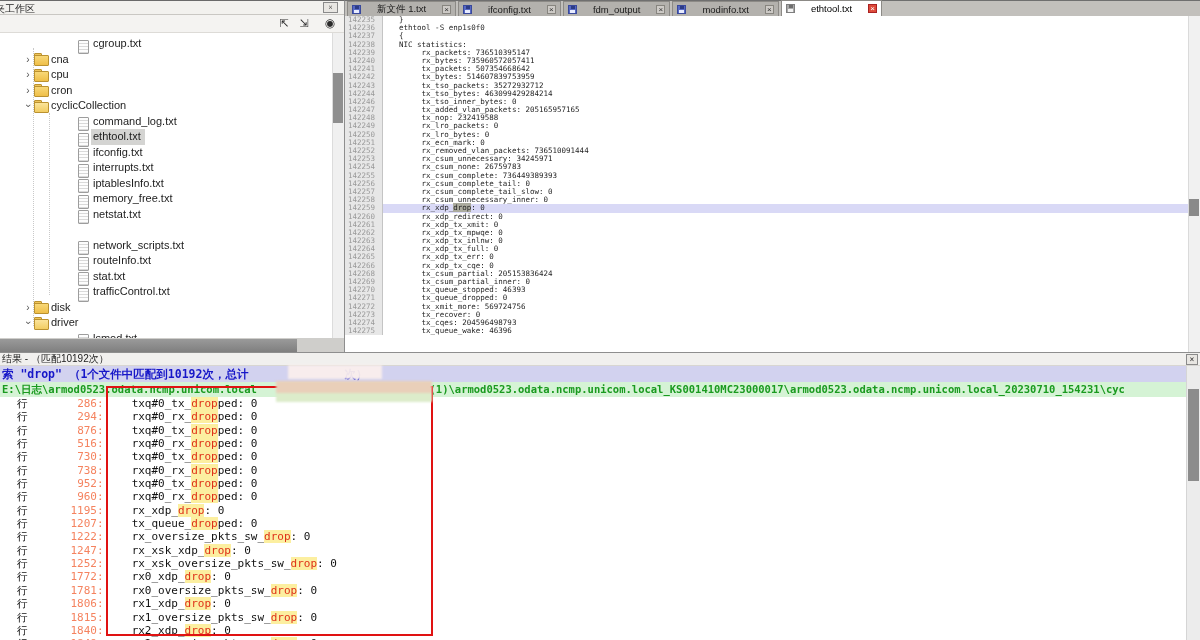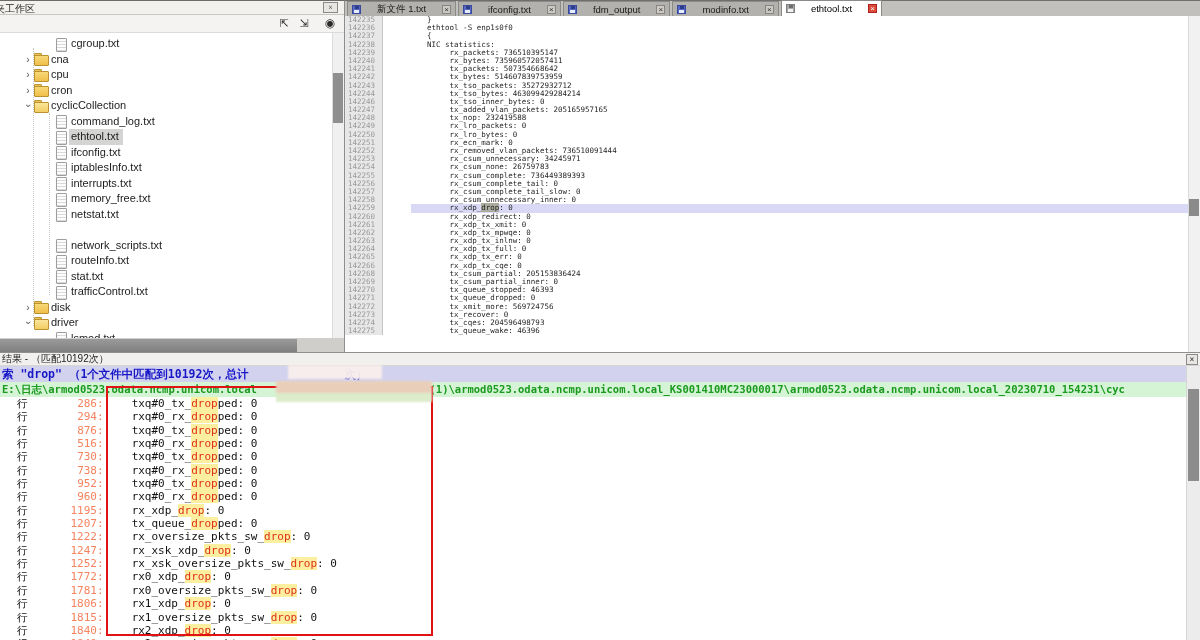--- a/index.html
+++ b/index.html
@@ -18,21 +18,21 @@
   .lp-tool{top:1px;width:16px;height:15px;font-size:11px;line-height:15px;text-align:center;color:#2a2a2a;}
   #tool-expand{left:276px;}
   #tool-collapse{left:296px;}
   #tool-locate{left:322px;font-size:12px;}
   #tree{left:0;top:32px;width:332px;height:305px;overflow:hidden;padding-top:3px;}
   .tree-guide{width:0;border-left:1px dotted #c9c9c9;}
   #guide1{left:33px;top:47px;height:278px;}
   #guide2{left:49px;top:112px;height:182px;}
   .tree-item{height:15.5px;line-height:15.5px;font-size:11px;color:#1c1c1c;display:flex;align-items:center;position:relative;}
   .tree-item.lv1{padding-left:22px;}
-  .tree-item.lv2{padding-left:48px;}
+  .tree-item.lv2{padding-left:70px;align-items:flex-end;}
   .chev{width:12px;font-size:10px;color:#555;display:inline-block;text-align:center;flex:0 0 12px;}
   .tree-item.file .chev{visibility:hidden;flex:0 0 6px;width:6px;}
   .tree-item.open .chev{transform:rotate(90deg);}
   .ticon{display:inline-block;flex:0 0 15px;position:relative;height:12px;}
   .folder .ticon::after{content:"";position:absolute;left:0;top:2px;width:13px;height:9px;background:linear-gradient(#f8d878,#efbf49);border:1px solid #bb9230;border-radius:1px;}
   .folder .ticon::before{content:"";position:absolute;left:0;top:0;width:6px;height:4px;background:#efc55a;border:1px solid #bb9230;border-radius:1px 1px 0 0;}
   .folder.open .ticon::after{background:linear-gradient(#fbe49a,#f2cd62);}
   .file .ticon::after{content:"";position:absolute;left:2px;top:0;width:9px;height:12px;background:
       repeating-linear-gradient(#fdfdfd 0 2px,#d9d9d9 2px 3px);border:1px solid #9d9d9d;border-radius:1px;}
   .tlabel{padding:0 4px 0 2px;}
@@ -47,21 +47,21 @@
   .tab.active{background:#ffffff;height:16px;color:#000;}
   .floppy-icon{width:9px;height:9px;background:#5668c4;position:relative;display:inline-block;border:1px solid #39499c;}
   .floppy-icon::after{content:"";position:absolute;left:1px;bottom:0;width:5px;height:3px;background:#e8ecff;}
   .floppy-icon::before{content:"";position:absolute;left:2px;top:0;width:4px;height:3px;background:#2d3c86;}
   .tab.active .floppy-icon{background:#a9a9a9;border-color:#7e7e7e;}
   .tab.active .floppy-icon::before{background:#6e6e6e;}
   .tab.active .floppy-icon::after{background:#f2f2f2;}
   .tab-close{width:9px;height:9px;font-size:8px;line-height:8px;text-align:center;background:#cdcac6;border:1px solid #87857f;color:#333;}
   .tab.active .tab-close{background:#dd4a3a;border-color:#a22;color:#fff;}
   #code-area{left:345px;top:16px;width:843px;height:336px;overflow:hidden;background:#fff;font-family:"DejaVu Sans Mono",monospace;}
-  .ed-line{display:flex;height:8.2px;line-height:8.2px;font-size:7.5px;white-space:pre;gap:28px;}
+  .ed-line{display:flex;height:8.2px;line-height:8.2px;font-size:7.5px;white-space:pre;}
   .gut{flex:0 0 38px;background:#e7e7e7;border-right:1px solid #c4c4c4;color:#9a9a9a;text-align:left;padding-left:3px;}
   .code{flex:1;color:#1f1f1f;padding-left:16px;}
   .ed-line.current .code{background:var(--current_line);}
   .ed-word-hl{background:#abab9e;}
   #ed-vscroll{left:1188px;top:16px;width:12px;height:336px;background:#f1f1f1;border-left:1px solid #dadada;}
   #ed-vthumb{left:1189px;top:199px;width:10px;height:17px;background:#8a8a8a;}
   #ed-censor{left:558px;top:327px;width:64px;height:24px;background:rgba(255,255,255,.85);border-radius:6px;filter:blur(1px);}
 
   
   #results{left:0;top:352px;width:1200px;height:328px;background:#fff;border-top:1px solid #8e8e8e;overflow:hidden;font-family:"DejaVu Sans Mono",monospace;}
@@ -134,26 +134,26 @@
         <span class="tlabel">ethtool.txt</span>
       </div>
       <div class="tree-item file lv2">
         <span class="chev">›</span>
         <span class="ticon"></span>
         <span class="tlabel">ifconfig.txt</span>
       </div>
       <div class="tree-item file lv2">
         <span class="chev">›</span>
         <span class="ticon"></span>
+        <span class="tlabel">interrupts.txt</span>
+      </div>
+      <div class="tree-item file lv2">
+        <span class="chev">›</span>
+        <span class="ticon"></span>
         <span class="tlabel">iptablesInfo.txt</span>
-      </div>
-      <div class="tree-item file lv2">
-        <span class="chev">›</span>
-        <span class="ticon"></span>
-        <span class="tlabel">interrupts.txt</span>
       </div>
       <div class="tree-item file lv2">
         <span class="chev">›</span>
         <span class="ticon"></span>
         <span class="tlabel">memory_free.txt</span>
       </div>
       <div class="tree-item file lv2">
         <span class="chev">›</span>
         <span class="ticon"></span>
         <span class="tlabel">netstat.txt</span>

